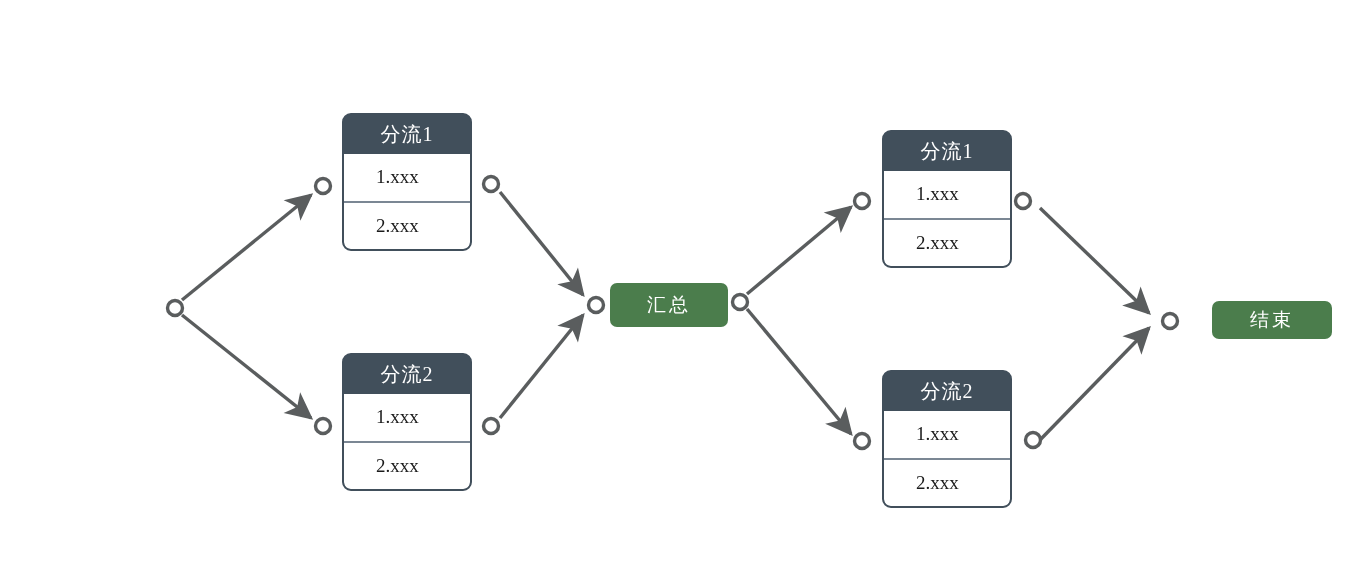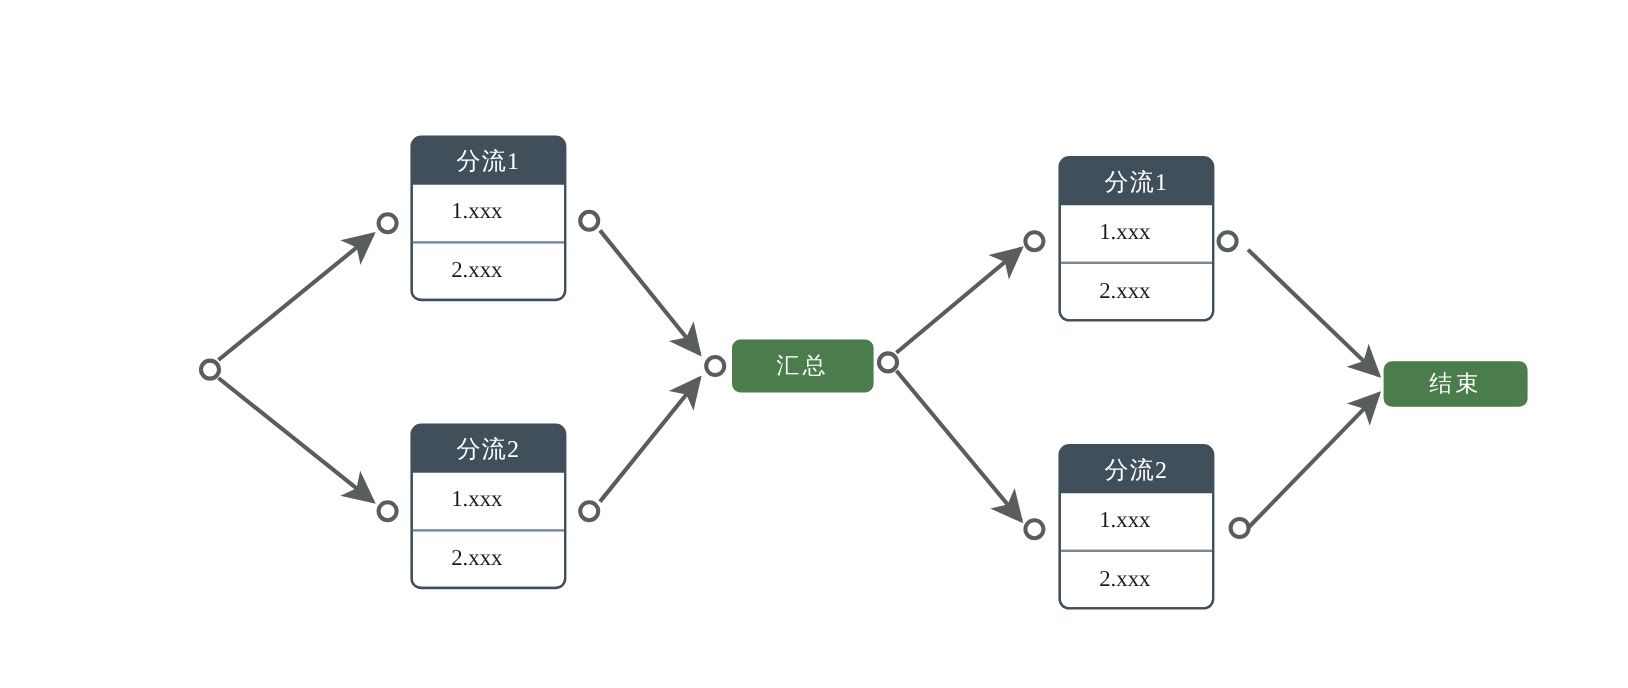--- a/index.html
+++ b/index.html
@@ -161,17 +161,17 @@
   </div>
 
   <div class="classbox" style="left:882px; top:370px; width:130px; height:138px;">
     <div class="cb-header">分流2</div>
     <div class="cb-body">
       <div class="cb-row">1.xxx</div>
       <div class="cb-row divider">2.xxx</div>
     </div>
   </div>
 
-  <div class="pill" style="left:1153px; top:301px; width:120px; height:38px; background:#4b7d4c;">
+  <div class="pill" style="left:1212px; top:301px; width:120px; height:38px; background:#4b7d4c;">
     <span>结束</span>
   </div>
 
 </div>
 
 </body></html>

